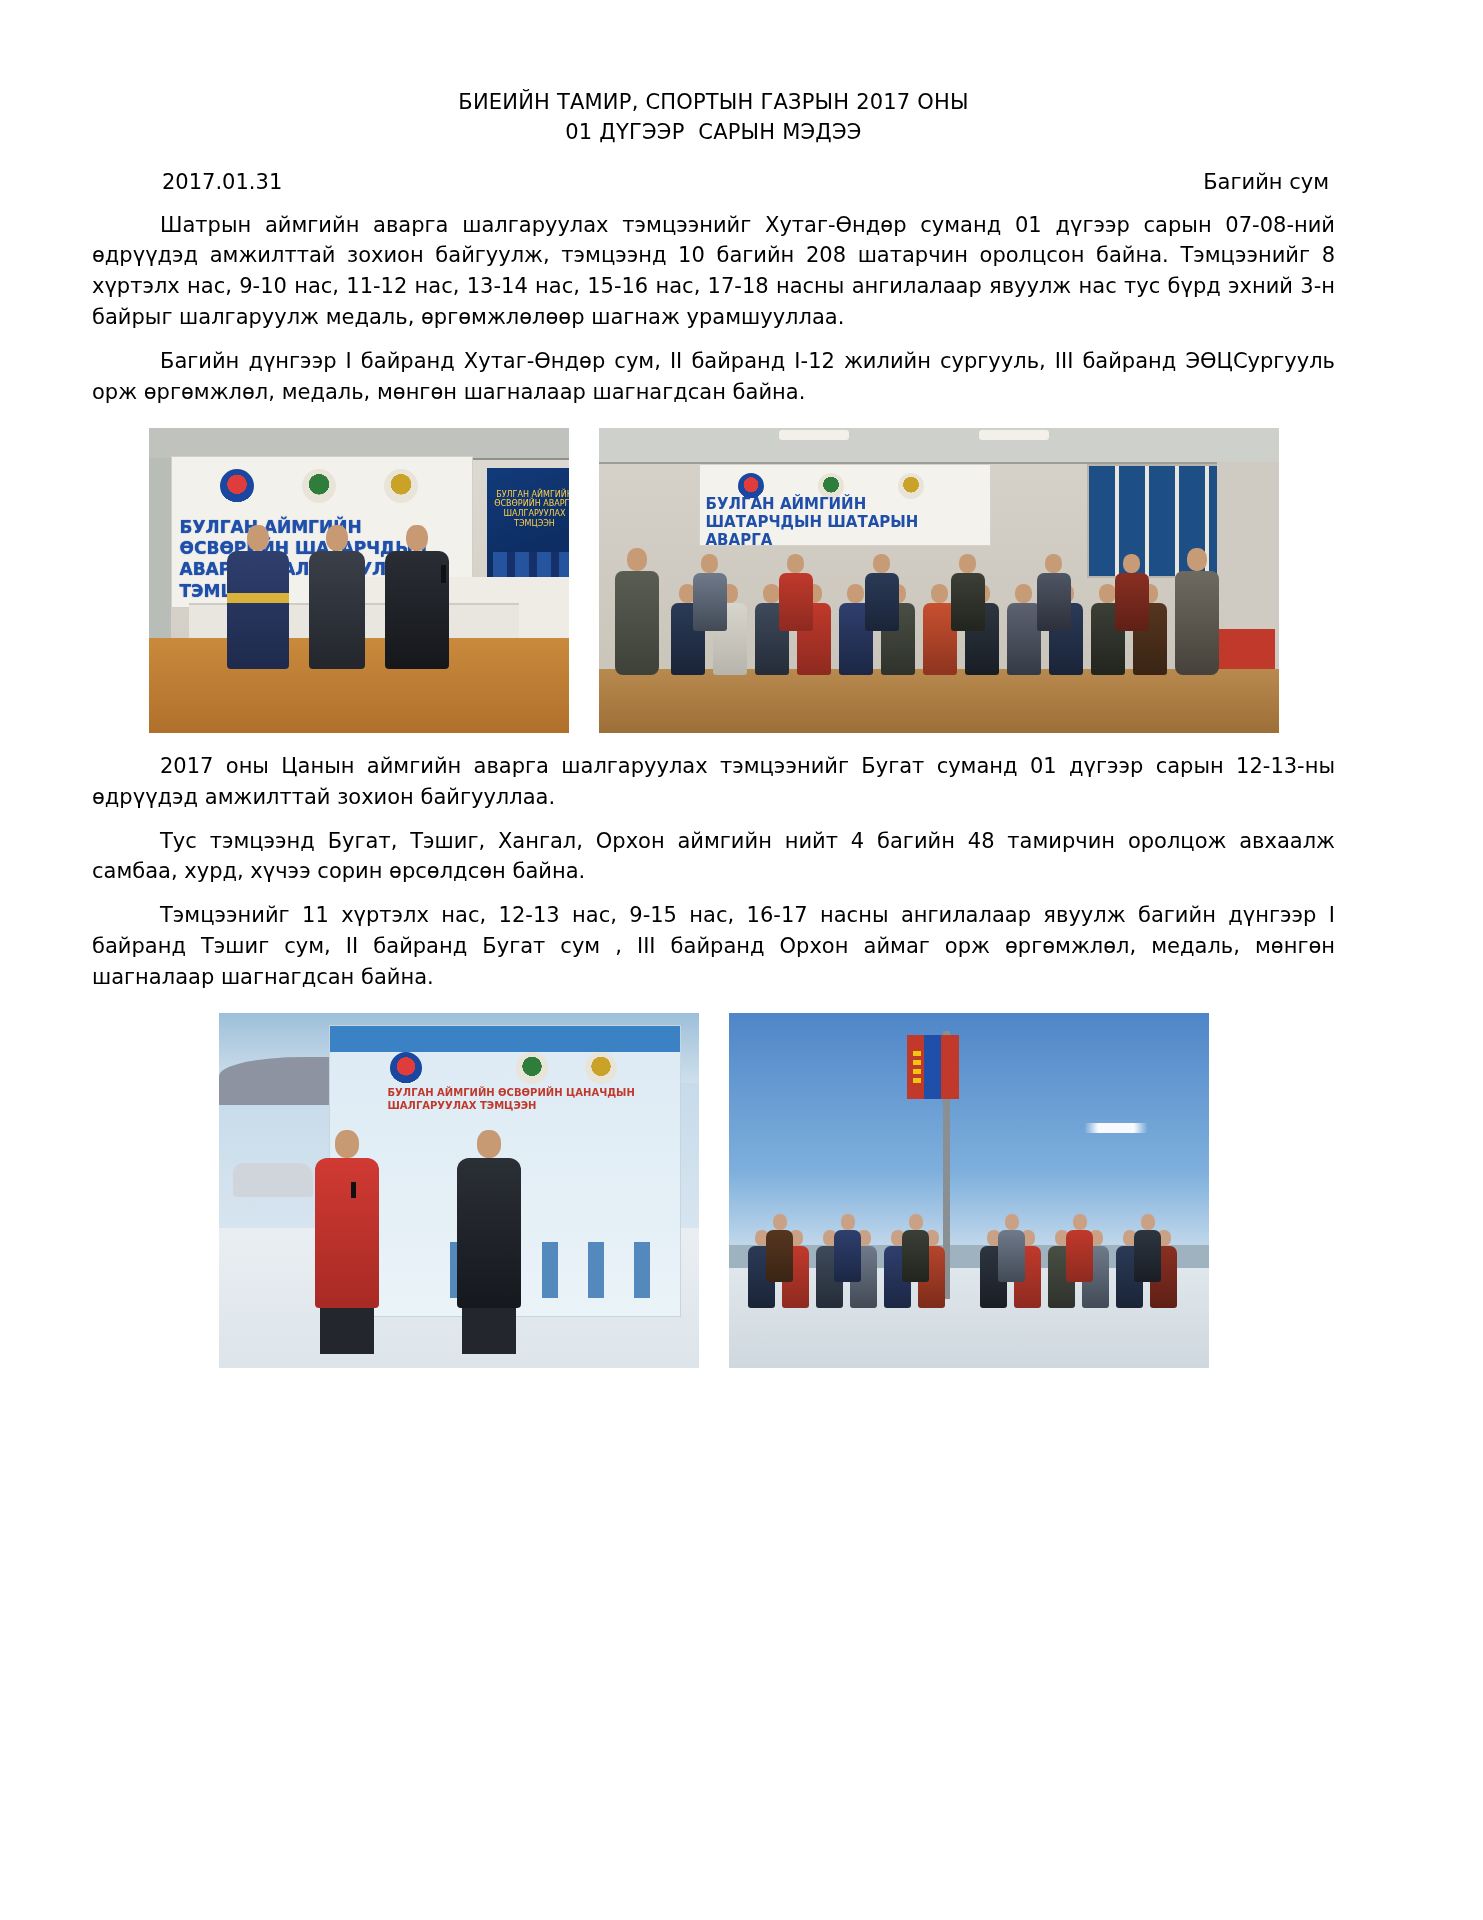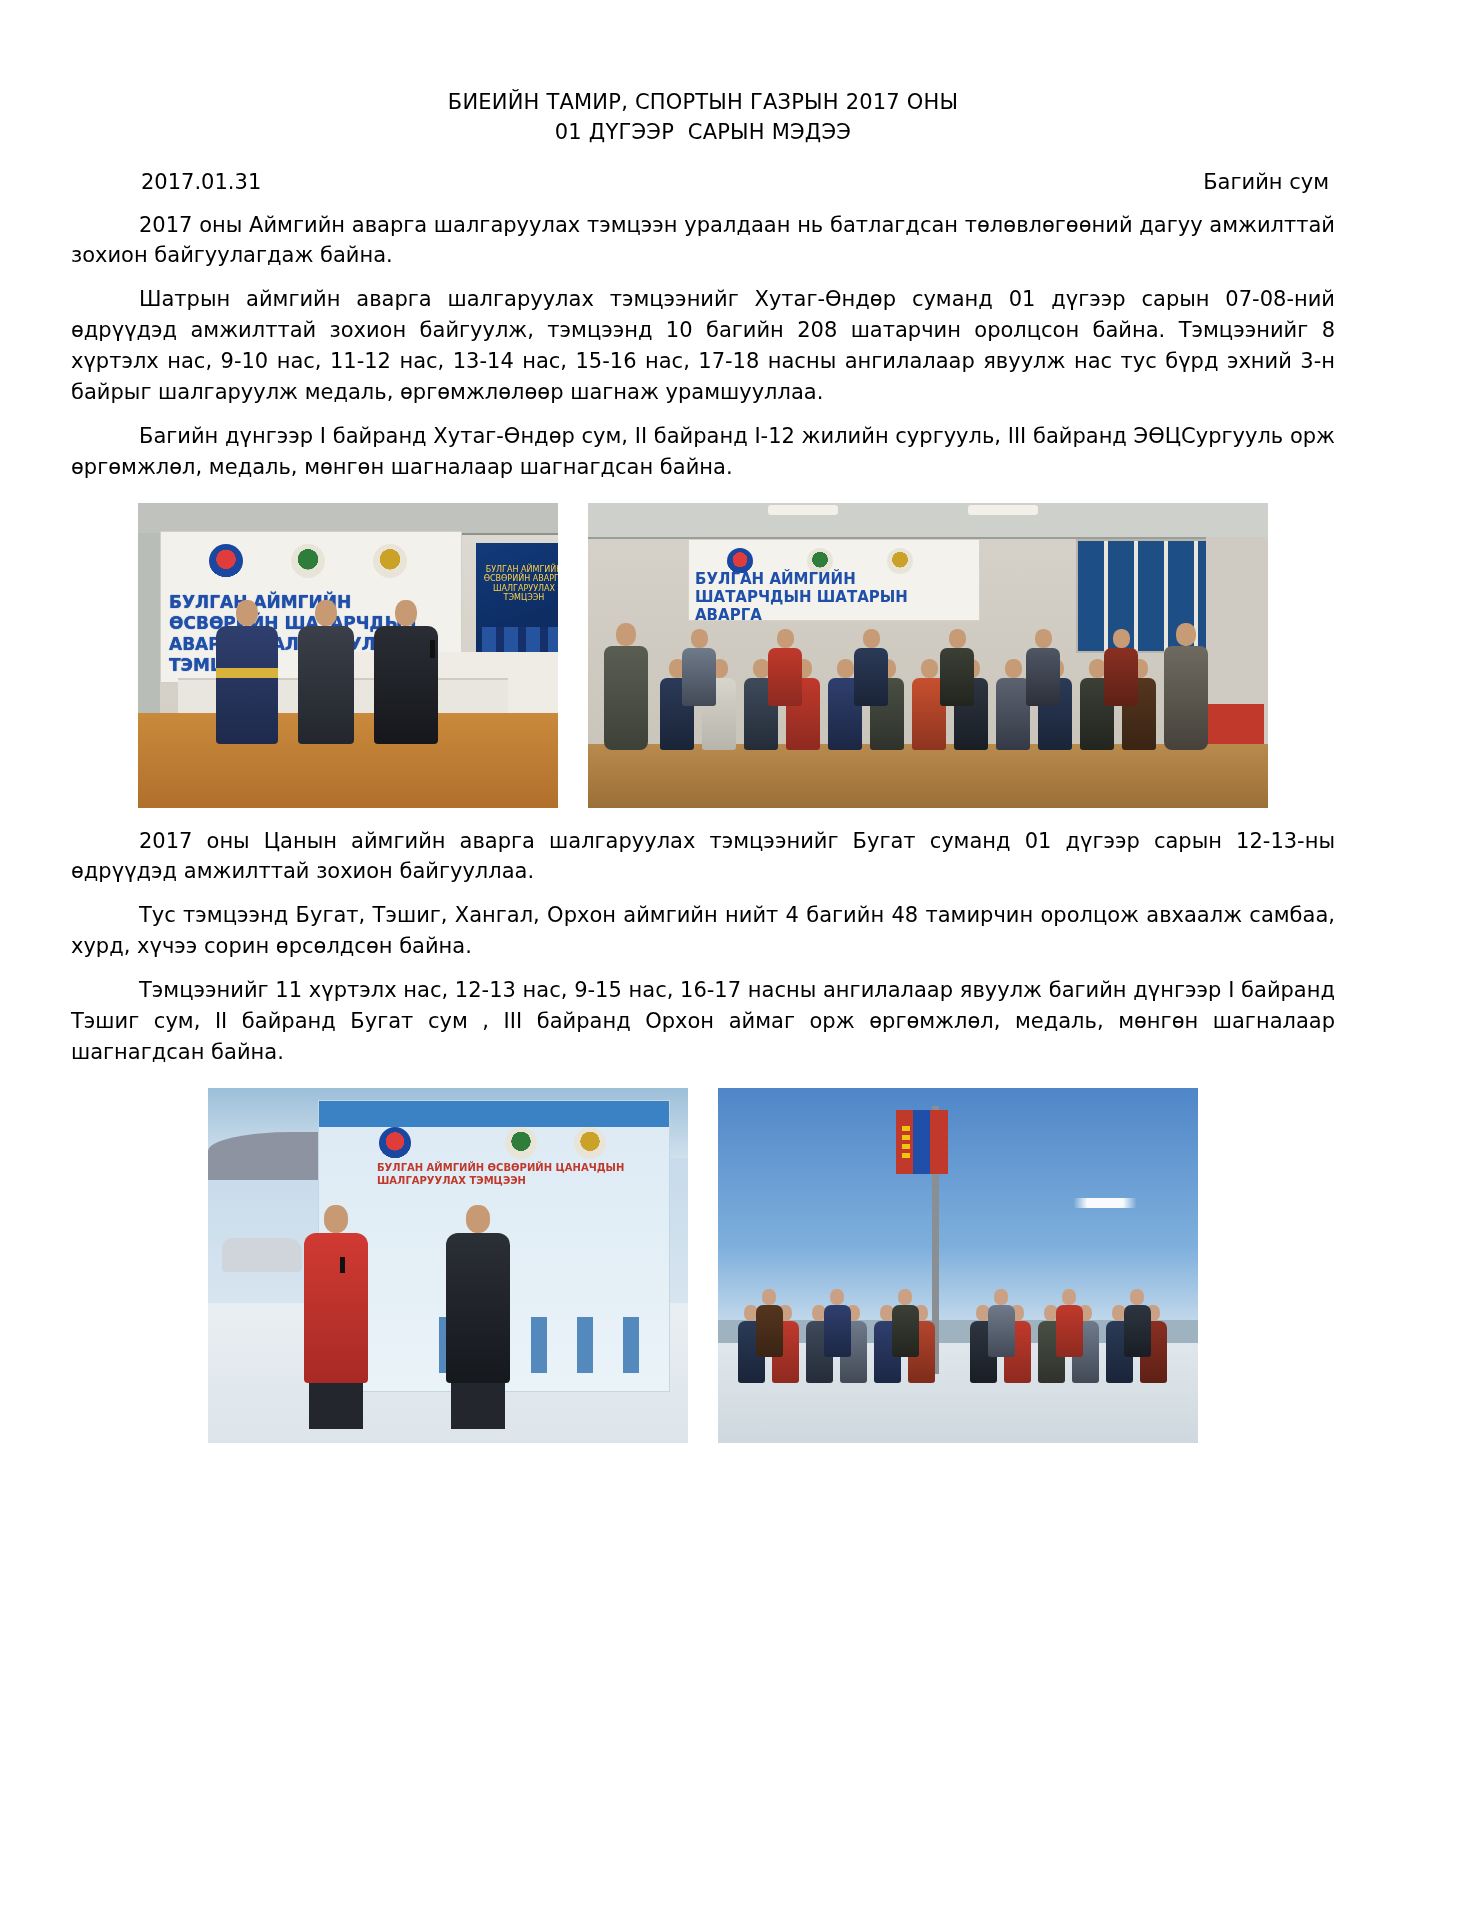--- a/index.html
+++ b/index.html
@@ -10,21 +10,21 @@
   body {
     width: 1483px;
     min-height: 1920px;
     font-family: "DejaVu Sans", "Liberation Sans", sans-serif;
     color: #000000;
   }
   .page {
     width: 1483px;
     min-height: 1920px;
     box-sizing: border-box;
-    padding: 88px 148px 40px 71px;
+    padding: 88px 148px 40px 92px;
     position: relative;
   }
   .doc-title {
     text-align: center;
     font-size: 21px;
     line-height: 1.42;
     letter-spacing: 0.2px;
     margin: 0 0 22px 0;
   }
   .doc-title div { white-space: pre; }
@@ -175,21 +175,20 @@
   <div class="doc-title">
     <div>БИЕИЙН ТАМИР, СПОРТЫН ГАЗРЫН 2017 ОНЫ</div>
     <div>01 ДҮГЭЭР  САРЫН МЭДЭЭ</div>
   </div>
 
   <div class="meta-row">
     <span>2017.01.31</span>
     <span>Багийн сум</span>
   </div>
 
-  <p class="body">2017 оны Аймгийн аварга шалгаруулах тэмцээн уралдаан нь батлагдсан төлөвлөгөөний дагуу амжилттай зохион байгуулагдаж байна.</p>
   <p class="body">Шатрын аймгийн аварга шалгаруулах тэмцээнийг Хутаг-Өндөр суманд 01 дүгээр сарын 07-08-ний өдрүүдэд амжилттай зохион байгуулж,  тэмцээнд 10 багийн 208 шатарчин оролцсон байна. Тэмцээнийг  8 хүртэлх нас, 9-10 нас, 11-12 нас, 13-14 нас, 15-16 нас, 17-18 насны ангилалаар явуулж нас тус бүрд эхний 3-н байрыг шалгаруулж медаль, өргөмжлөлөөр шагнаж урамшууллаа.</p>
   <p class="body">Багийн дүнгээр I байранд  Хутаг-Өндөр сум,  II байранд I-12 жилийн сургууль, III байранд ЭӨЦСургууль орж өргөмжлөл, медаль, мөнгөн шагналаар шагнагдсан байна.</p>
 
   <div class="photo-row">
 
     <div class="photo p1">
       <div class="ceiling"></div>
       <div class="wall"></div>
       <div class="banner">
         <span class="logo l1"></span>

